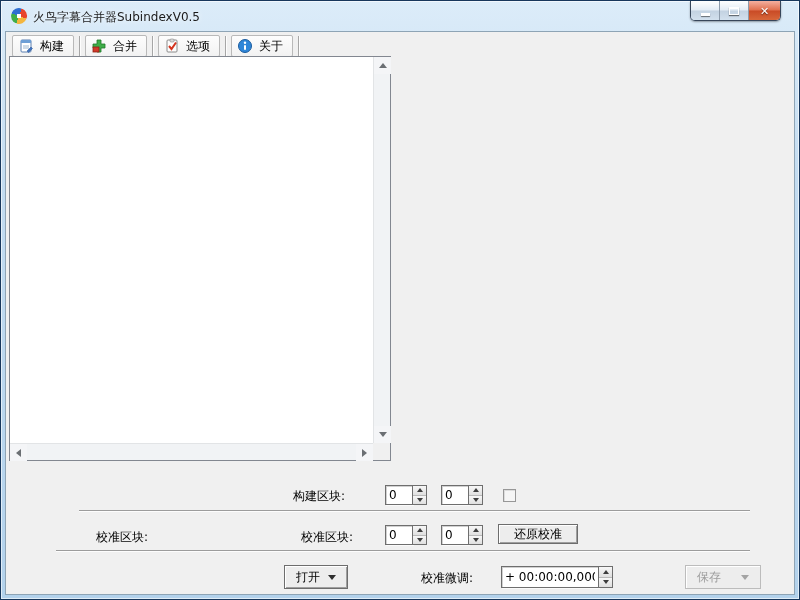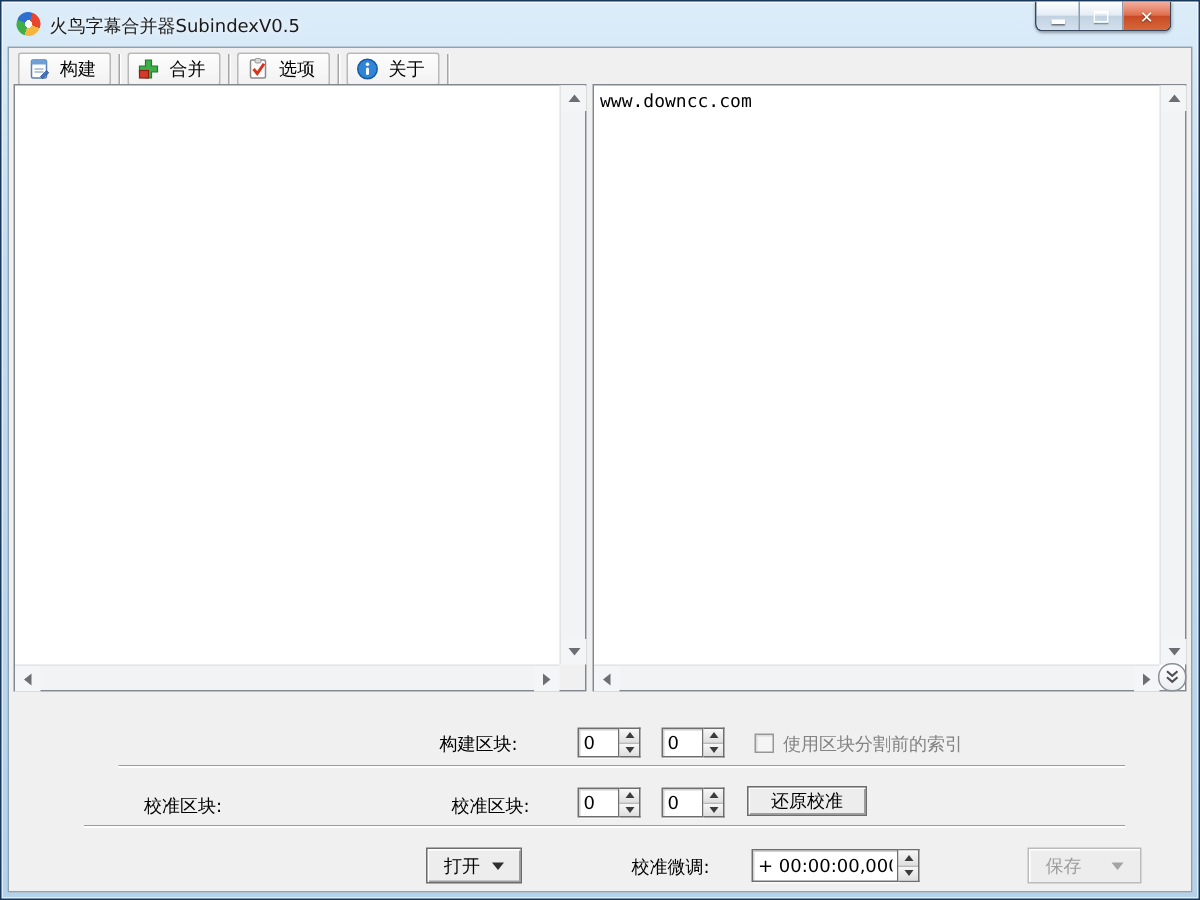--- a/index.html
+++ b/index.html
@@ -156,45 +156,20 @@
       <div class="scroll-btn sb-left">
           <div class="tri tri-left"></div>
         </div>
       <div class="scroll-btn sb-right">
           <div class="tri tri-right"></div>
         </div>
     </div>
     <div class="corner"></div>
   </div>
 
-  <div class="panel panel-right">
-    <div class="panel-content">www.downcc.com</div>
-    <div class="vscroll">
-      <div class="scroll-btn sb-up">
-          <div class="tri tri-up"></div>
-        </div>
-      <div class="scroll-btn sb-down">
-          <div class="tri tri-down"></div>
-        </div>
-    </div>
-    <div class="hscroll">
-      <div class="scroll-btn sb-left">
-          <div class="tri tri-left"></div>
-        </div>
-      <div class="scroll-btn sb-right">
-          <div class="tri tri-right"></div>
-        </div>
-    </div>
-    <div class="chevron-btn">
-      <svg width="11" height="11" viewBox="0 0 11 11">
-        <path d="M2 1.5 L5.5 4.5 L9 1.5" fill="none" stroke="#4a4f55" stroke-width="1.4"></path>
-        <path d="M2 5.5 L5.5 8.5 L9 5.5" fill="none" stroke="#4a4f55" stroke-width="1.4"></path>
-      </svg>
-    </div>
-  </div>
 
   <div class="lbl" style="left:292px; top:487px;">构建区块:</div>
   <div class="spinner" style="left:384px; top:484px;">
     <div class="sunken"><input class="field-text" value="0" style=""></div>
     <div class="spin-col">
       <div class="spin-half">
           <div class="mini-up"></div>
         </div>
       <div class="spin-half">
           <div class="mini-down"></div>
@@ -206,21 +181,20 @@
     <div class="spin-col">
       <div class="spin-half">
           <div class="mini-up"></div>
         </div>
       <div class="spin-half">
           <div class="mini-down"></div>
         </div>
     </div>
   </div>
   <div class="checkbox" style="left:502px; top:488px;"></div>
-  <div class="lbl lbl-disabled" style="left:521px; top:487px;">使用区块分割前的索引</div>
   <div class="etched" style="left:78px; top:509px; width:671px;"></div>
 
   <div class="lbl" style="left:95px; top:528px;">校准区块:</div>
   <div class="lbl" style="left:300px; top:528px;">校准区块:</div>
   <div class="spinner" style="left:384px; top:524px;">
     <div class="sunken"><input class="field-text" value="0" style=""></div>
     <div class="spin-col">
       <div class="spin-half">
           <div class="mini-up"></div>
         </div>

